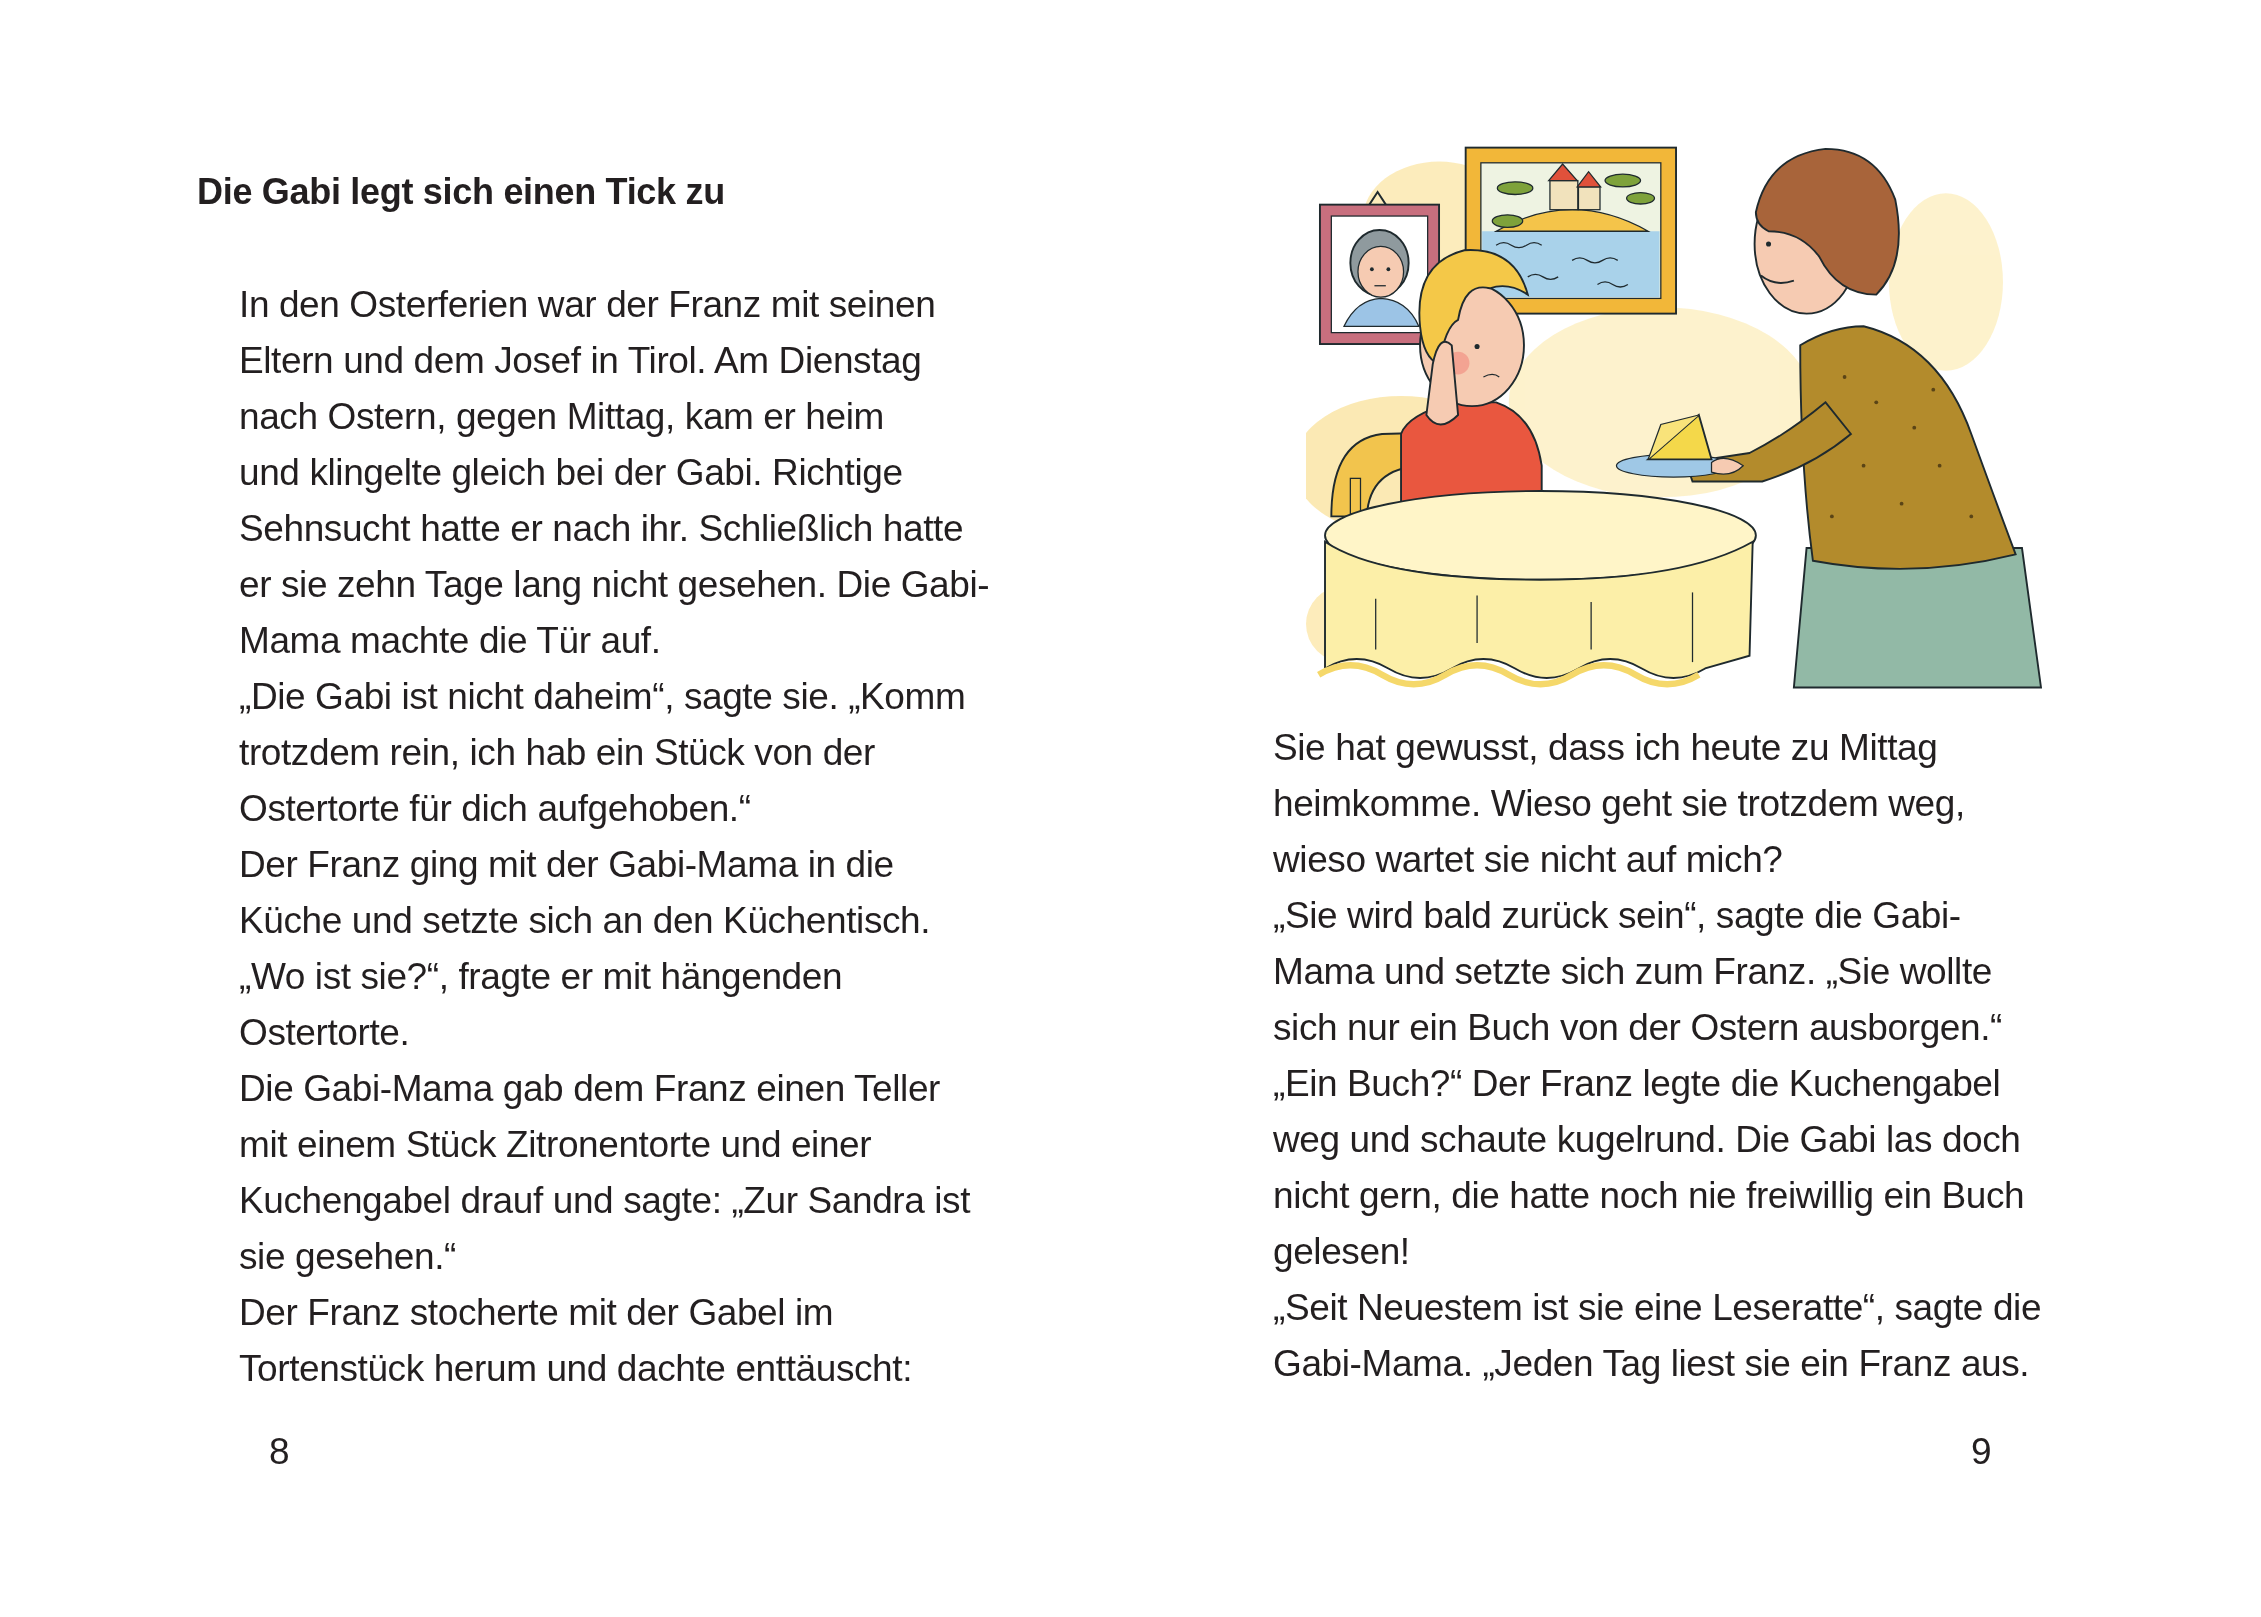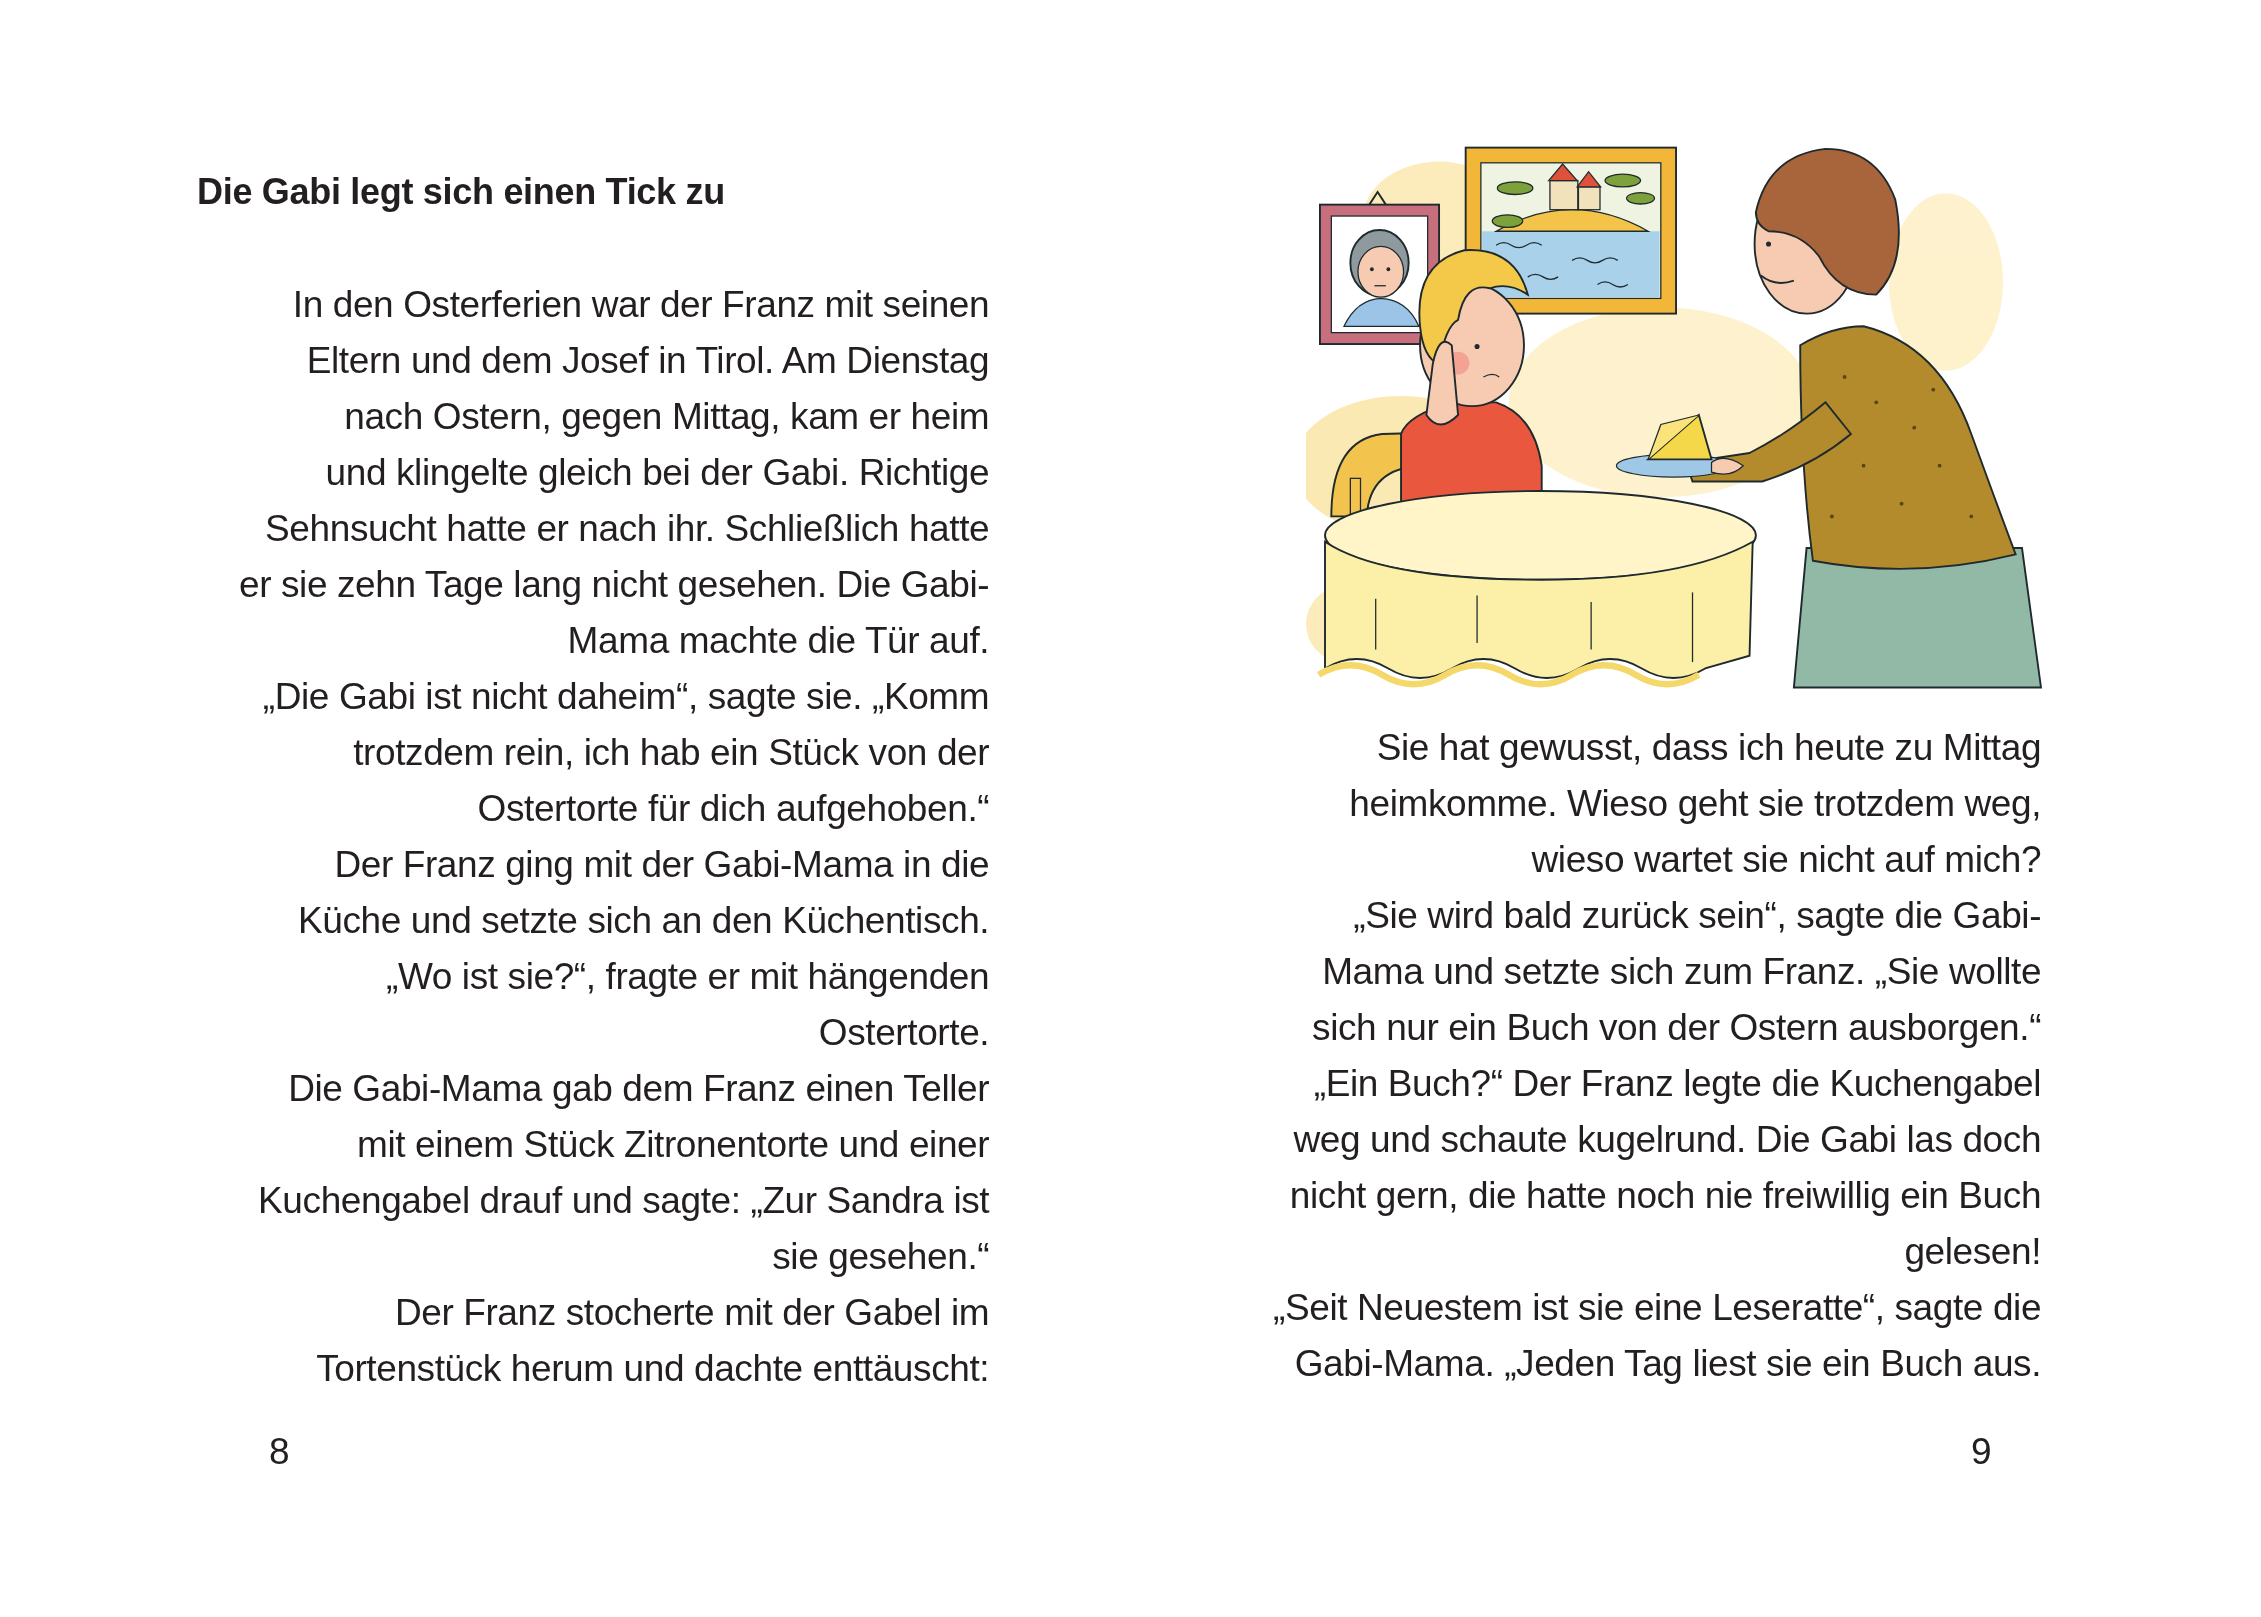--- a/index.html
+++ b/index.html
@@ -1,18 +1,18 @@
 <!DOCTYPE html>
 <html style="font-size:10px"><head>
 <meta charset="utf-8">
 <style>
   html, body { margin:0; padding:0; background:#ffffff; }
   body { width:2261px; height:1617px; position:relative; overflow:hidden; color:#231f20; }
   .spread { position:absolute; left:0; top:0; width:2261px; height:1617px; }
-  .page { position:absolute; top:0; height:1617px;text-align:right; }
+  .page { position:absolute; top:0; height:1617px; }
   .page-left { left:0; width:1130px; }
   .page-right { left:1130px; width:1131px; }
   .heading {
     position:absolute; left:197px; top:166px; margin:0;
     font-family:"Liberation Sans", sans-serif; font-weight:bold;
     font-size:36px; line-height:51px; letter-spacing:-0.3px; white-space:nowrap;
   }
   .body-text {
     position:absolute; margin:0; padding:0; list-style:none;
     font-family:"Liberation Sans", sans-serif; font-weight:normal;
@@ -169,18 +169,18 @@
       <li>heimkomme. Wieso geht sie trotzdem weg,</li>
       <li>wieso wartet sie nicht auf mich?</li>
       <li>„Sie wird bald zurück sein“, sagte die Gabi-</li>
       <li>Mama und setzte sich zum Franz. „Sie wollte</li>
       <li>sich nur ein Buch von der Ostern ausborgen.“</li>
       <li>„Ein Buch?“ Der Franz legte die Kuchengabel</li>
       <li>weg und schaute kugelrund. Die Gabi las doch</li>
       <li>nicht gern, die hatte noch nie freiwillig ein Buch</li>
       <li>gelesen!</li>
       <li>„Seit Neuestem ist sie eine Leseratte“, sagte die</li>
-      <li>Gabi-Mama. „Jeden Tag liest sie ein Buch aus.</li>
+      <li>Gabi-Mama. „Jeden Tag liest sie ein Franz aus.</li>
     </ul>
     <div class="page-number pn-right">9</div>
   </section>
 </div>
 
 
 </body></html>

